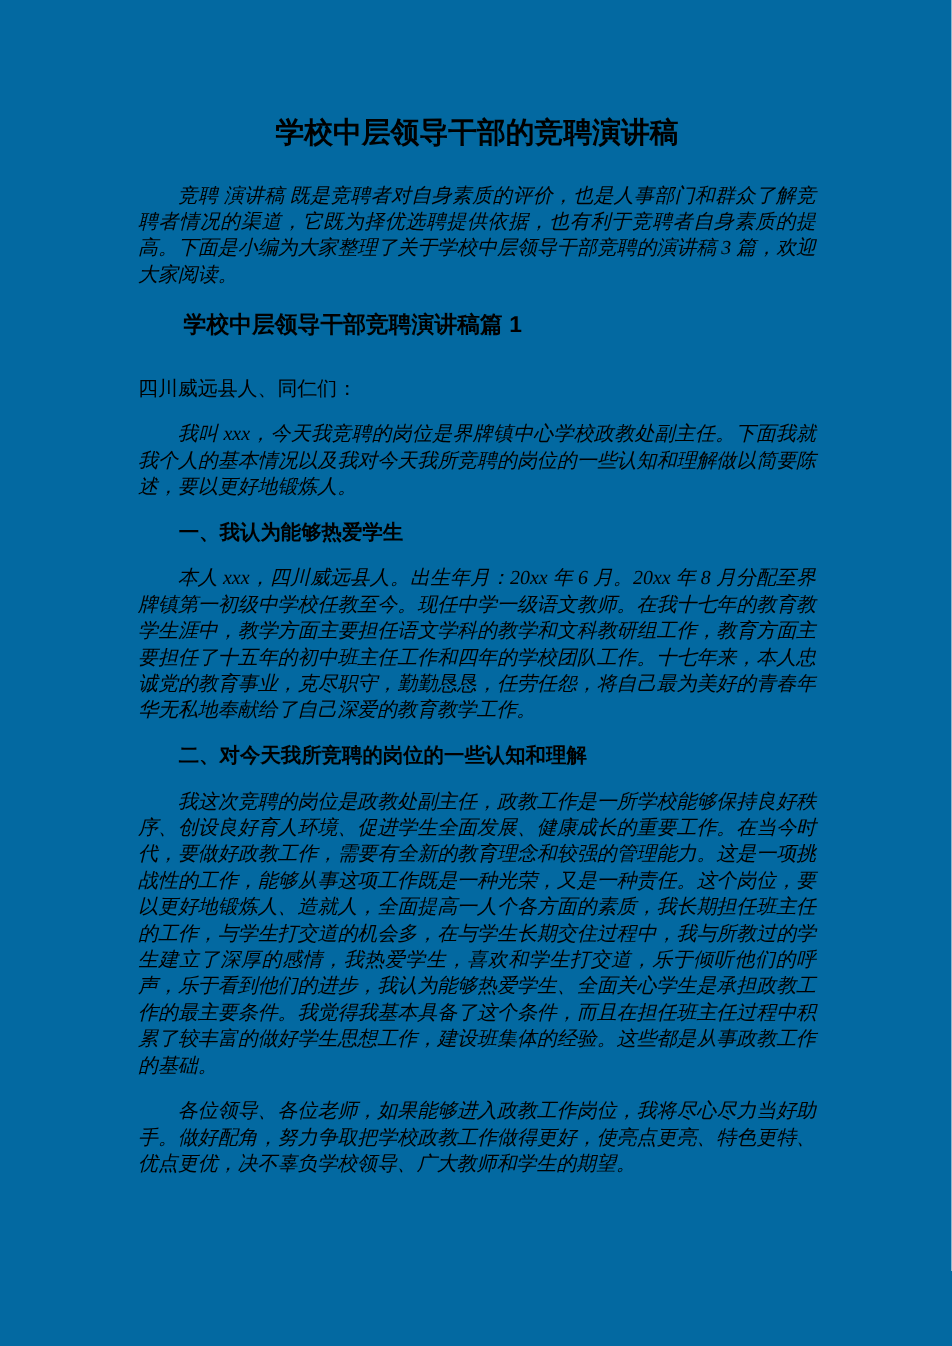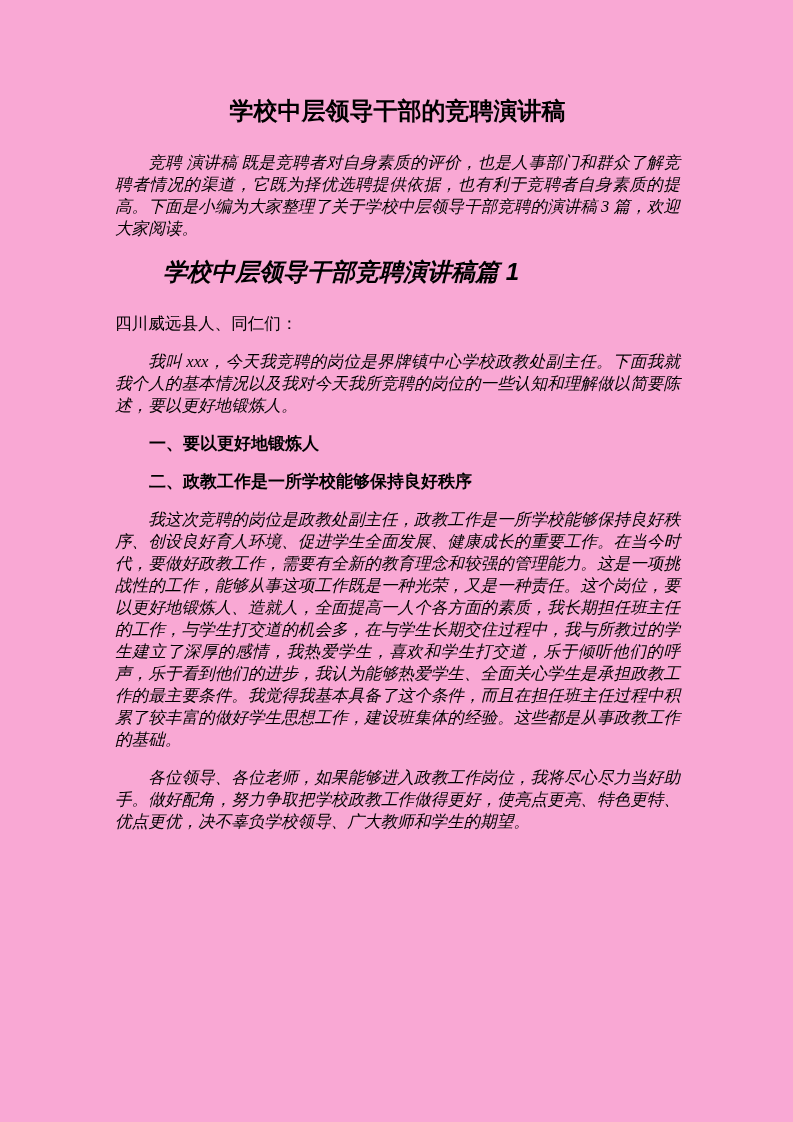--- a/index.html
+++ b/index.html
@@ -6,44 +6,43 @@
     margin: 0;
     padding: 0;
     background: #ffffff;
   }
   .page {
     position: relative;
     width: 793px;
     height: 1122px;
     box-sizing: border-box;
     padding: 95px 113px 0 115px;
-    background: #f9a8d4;
+    background: #0369a1;
     color: #000000;
     font-family: "Liberation Serif", "DejaVu Serif", serif;
     font-size: 16.6px;
     line-height: 22px;
     overflow: hidden;
   }
   .doc-title {
     font-family: "Liberation Sans", "DejaVu Sans", sans-serif;
     font-weight: bold;
     font-size: 24px;
     line-height: 31px;
     text-align: center;
     margin: 0 0 26px 0;
   }
   .section-heading {
     font-family: "Liberation Sans", "DejaVu Sans", sans-serif;
     font-weight: bold;
-    font-size: 24px;
+    font-size: 19px;
     line-height: 31px;
     text-align: left;
     text-indent: 2em;
     margin: 8px 0 26px 0;
-    font-style: italic;
   }
   .sub-heading {
     font-family: "Liberation Sans", "DejaVu Sans", sans-serif;
     font-weight: bold;
     font-size: 17px;
     line-height: 22px;
     text-align: left;
     text-indent: 2em;
     margin: 16px 0;
   }
@@ -70,21 +69,22 @@
 
   <p class="indent first">竞聘 演讲稿 既是竞聘者对自身素质的评价，也是人事部门和群众了解竞聘者情况的渠道，它既为择优选聘提供依据，也有利于竞聘者自身素质的提高。下面是小编为大家整理了关于学校中层领导干部竞聘的演讲稿 3 篇，欢迎大家阅读。</p>
 
   <h2 class="section-heading">学校中层领导干部竞聘演讲稿篇 1</h2>
 
   <p class="no-indent">四川威远县人、同仁们：</p>
 
 
   <p class="indent">我叫 xxx，今天我竞聘的岗位是界牌镇中心学校政教处副主任。下面我就我个人的基本情况以及我对今天我所竞聘的岗位的一些认知和理解做以简要陈述，要以更好地锻炼人。</p>
 
-  <h3 class="sub-heading">一、要以更好地锻炼人</h3>
+  <h3 class="sub-heading">一、我认为能够热爱学生</h3>
 
+  <p class="indent">本人 xxx，四川威远县人。出生年月：20xx 年 6 月。20xx 年 8 月分配至界牌镇第一初级中学校任教至今。现任中学一级语文教师。在我十七年的教育教学生涯中，教学方面主要担任语文学科的教学和文科教研组工作，教育方面主要担任了十五年的初中班主任工作和四年的学校团队工作。十七年来，本人忠诚党的教育事业，克尽职守，勤勤恳恳，任劳任怨，将自己最为美好的青春年华无私地奉献给了自己深爱的教育教学工作。</p>
 
-  <h3 class="sub-heading">二、政教工作是一所学校能够保持良好秩序</h3>
+  <h3 class="sub-heading">二、对今天我所竞聘的岗位的一些认知和理解</h3>
 
   <p class="indent">我这次竞聘的岗位是政教处副主任，政教工作是一所学校能够保持良好秩序、创设良好育人环境、促进学生全面发展、健康成长的重要工作。在当今时代，要做好政教工作，需要有全新的教育理念和较强的管理能力。这是一项挑战性的工作，能够从事这项工作既是一种光荣，又是一种责任。这个岗位，要以更好地锻炼人、造就人，全面提高一人个各方面的素质，我长期担任班主任的工作，与学生打交道的机会多，在与学生长期交住过程中，我与所教过的学生建立了深厚的感情，我热爱学生，喜欢和学生打交道，乐于倾听他们的呼声，乐于看到他们的进步，我认为能够热爱学生、全面关心学生是承担政教工作的最主要条件。我觉得我基本具备了这个条件，而且在担任班主任过程中积累了较丰富的做好学生思想工作，建设班集体的经验。这些都是从事政教工作的基础。</p>
 
   <p class="indent">各位领导、各位老师，如果能够进入政教工作岗位，我将尽心尽力当好助手。做好配角，努力争取把学校政教工作做得更好，使亮点更亮、特色更特、优点更优，决不辜负学校领导、广大教师和学生的期望。</p>
 </div>
 
 </body></html>

